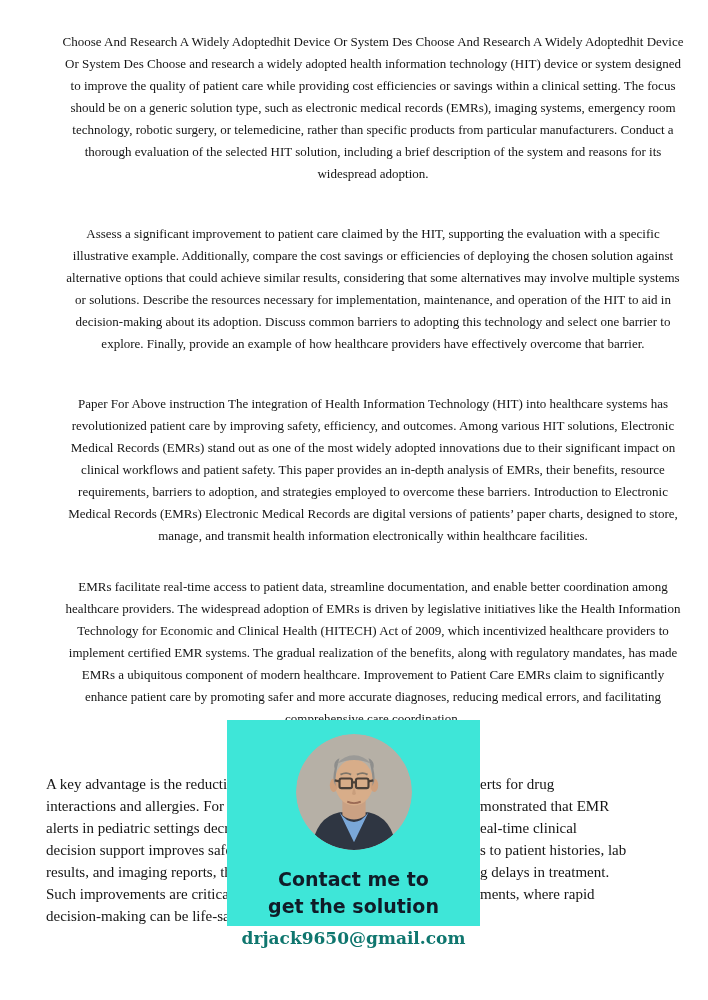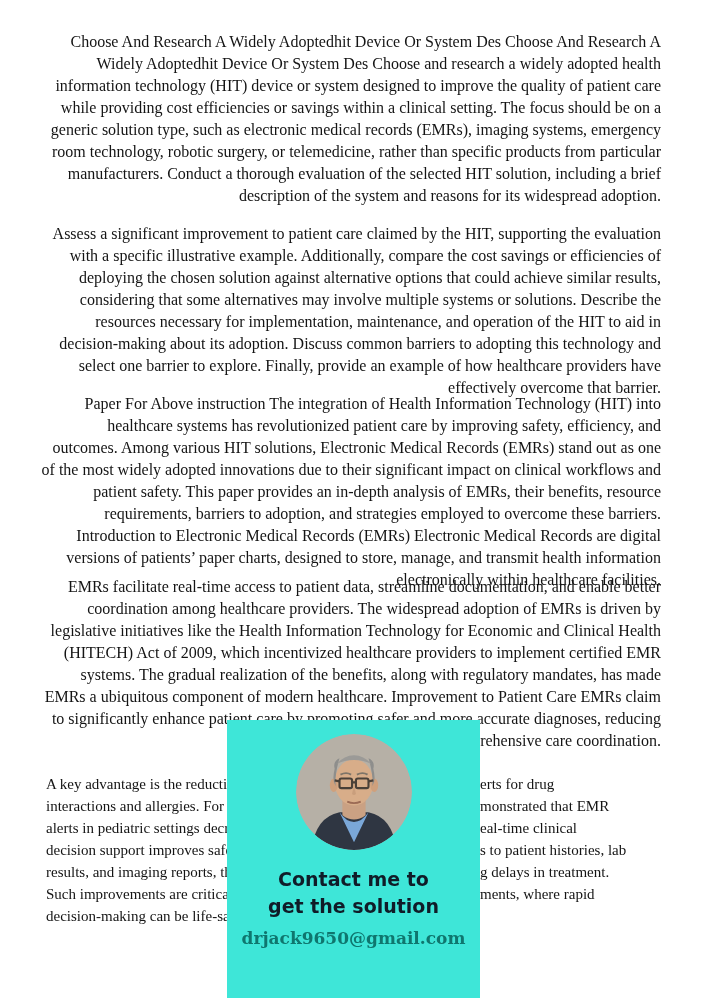--- a/index.html
+++ b/index.html
@@ -9,25 +9,25 @@
     width: 708px;
     height: 1000px;
     margin: 0 auto;
     background: #ffffff;
     overflow: hidden;
     font-family: "Liberation Serif", serif;
     color: #141414;
   }
   .para {
     position: absolute;
-    left: 39px;
+    left: 62px;
     width: 622px;
-    font-size: 16px;
+    font-size: 13px;
     line-height: 22px;
-    text-align: right;
+    text-align: center;
   }
   .para-1 { top: 31px; }
   .para-2 { top: 223px; }
   .para-3 { top: 393px; font-family: Liberation Serif, serif; }
   .para-4 { top: 576px; }
   .occluded-para {
     position: absolute;
     left: 46px;
     top: 773px;
     width: 622px;
@@ -36,21 +36,21 @@
   }
   .frag-line { position: relative; height: 22px; white-space: nowrap; }
   .frag-left { position: absolute; left: 0; top: 0; }
   .frag-right { position: absolute; left: 434px; top: 0; }
 
   .overlay {
     position: absolute;
     left: 227px;
     top: 720px;
     width: 253px;
-    height: 278px;
+    height: 206px;
     background: #3ee6d8;
     z-index: 10;
     display: flex;
     flex-direction: column;
     align-items: center;
   }
   .avatar {
     margin-top: 14px;
     width: 116px;
     height: 116px;

